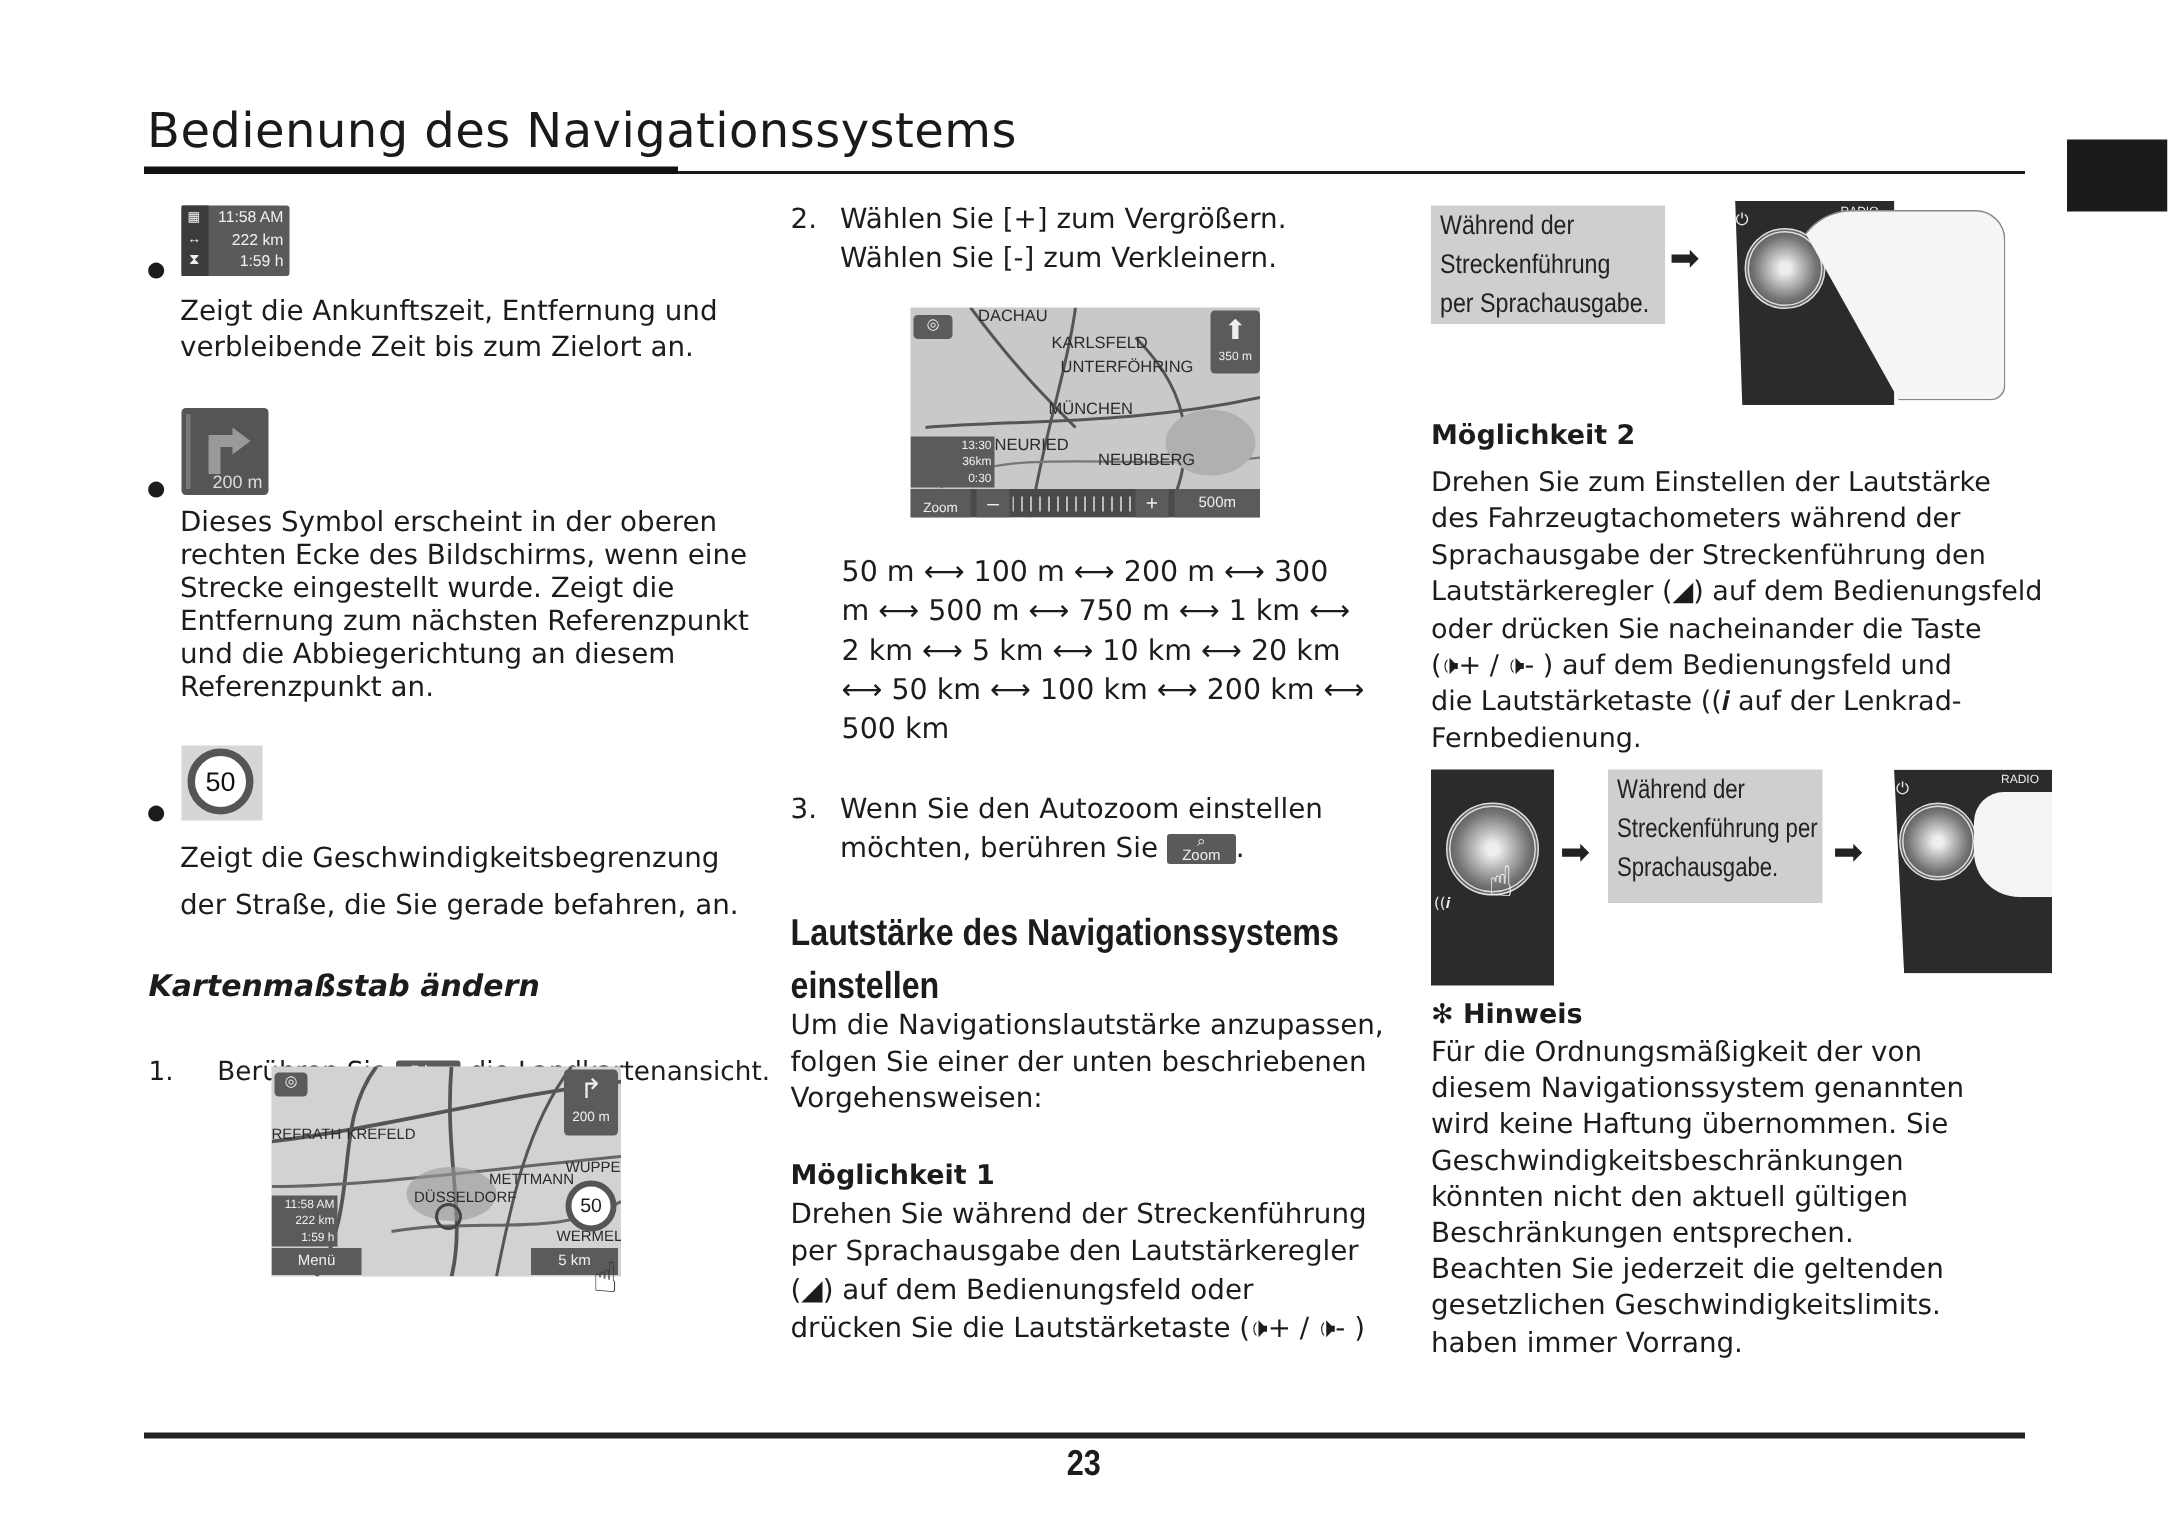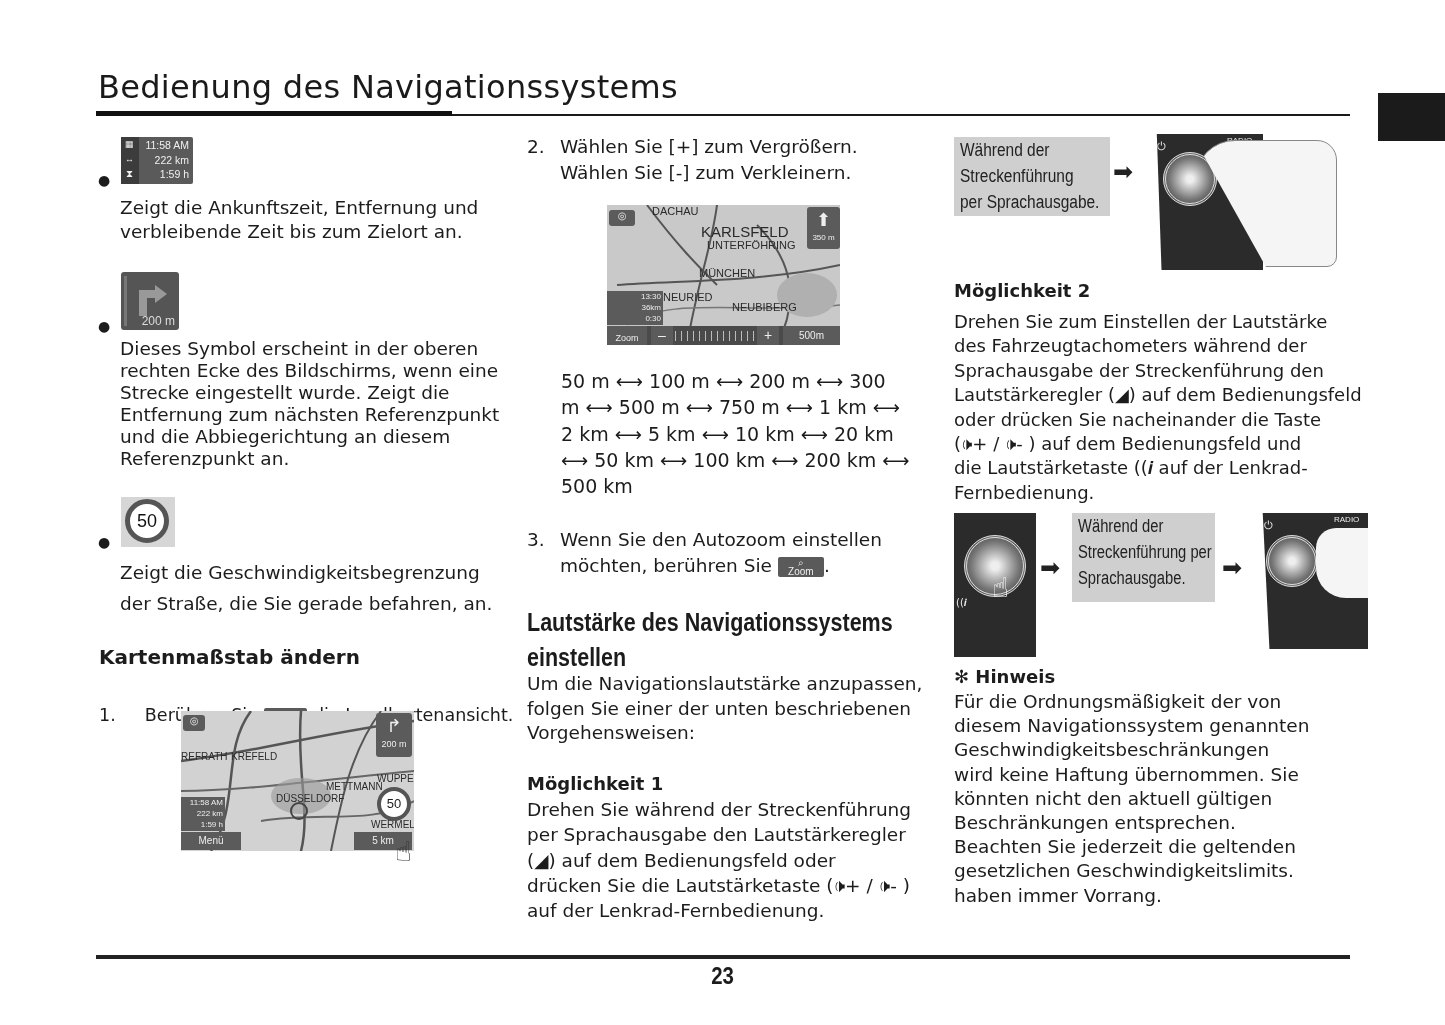--- a/index.html
+++ b/index.html
@@ -70,21 +70,21 @@
   <span class="dist">200 m</span>
 </div>
 <div class="abs body-text" style="left:120px;top:338px;width:380px;line-height:22px;">Dieses Symbol erscheint in der oberen rechten Ecke des Bildschirms, wenn eine Strecke eingestellt wurde. Zeigt die Entfernung zum nächsten Referenzpunkt und die Abbiegerichtung an diesem Referenzpunkt an.</div>
 
 <span class="abs bullet" style="left:98px;top:534px;">●</span>
 <div class="abs icon-speed">
   <div class="speed-ring">50</div>
 </div>
 <div class="abs body-text" style="left:120px;top:557px;width:380px;line-height:31px;">Zeigt die Geschwindigkeitsbegrenzung der Straße, die Sie gerade befahren, an.</div>
 
-<div class="abs h2" style="left:99px;top:645px;">Kartenmaßstab ändern</div>
+<div class="abs h2" style="left:99px;top:645px;font-style:italic;">Kartenmaßstab ändern</div>
 <div class="abs body-text" style="left:99px;top:704px;white-space:nowrap;font-size:17.5px;text-align:center;">
   <span>1.</span>
   <span style="display:inline-block;width:18px;"></span>
   <span>Berühren Sie</span>
   <span class="btn-inline">5 km</span>
   <span>die Landkartenansicht.</span>
 </div>
 
 <div class="abs map" style="left:181px;top:711px;width:233px;height:140px;">
   <svg width="233" height="140">
@@ -131,21 +131,21 @@
   <svg width="233" height="140">
     <rect width="233" height="140" fill="#c9c9c9"></rect>
     <path d="M40 0 C70 40 90 60 110 80" stroke="#555" stroke-width="2" fill="none"></path>
     <path d="M110 0 C105 40 90 80 80 140" stroke="#555" stroke-width="2" fill="none"></path>
     <path d="M10 80 C70 75 150 78 233 60" stroke="#555" stroke-width="2" fill="none"></path>
     <path d="M150 20 C190 60 190 100 170 140" stroke="#555" stroke-width="2" fill="none"></path>
     <path d="M20 120 C60 90 140 110 233 100" stroke="#777" stroke-width="1.5" fill="none"></path>
     <ellipse cx="200" cy="90" rx="30" ry="22" fill="#b0b0b0"></ellipse>
   </svg>
   <span class="map-label" style="left:45px;top:0px;font-size:11px;">DACHAU</span>
-  <span class="map-label" style="left:50px;top:18px;font-size:15px;padding-left:44px;">KARLSFELD</span>
+  <span class="map-label" style="left:50px;top:18px;font-size:11px;padding-left:44px;">KARLSFELD</span>
   <span class="map-label" style="left:100px;top:34px;font-size:11px;">UNTERFÖHRING</span>
   <span class="map-label" style="left:92px;top:62px;font-size:11px;">MÜNCHEN</span>
   <span class="map-label" style="left:56px;top:86px;font-size:11px;">NEURIED</span>
   <span class="map-label" style="left:125px;top:96px;font-size:11px;">NEUBIBERG</span>
   <div class="map-btn" style="left:2px;top:5px;width:26px;height:16px;border-radius:3px;">◎</div>
   <div class="map-btn" style="left:200px;top:2px;width:33px;height:42px;border-radius:3px;">
     <div style="font-size:18px;line-height:26px;">⬆</div>
     <div style="font-size:8px;">350 m</div>
   </div>
   <div class="map-btn" style="left:0px;top:86px;width:56px;height:34px;font-size:8px;text-align:right;padding-right:2px;box-sizing:border-box;line-height:11px;">
@@ -183,21 +183,20 @@
   <div>einstellen</div>
 </div>
 <div class="abs body-text" style="left:527px;top:672px;width:400px;line-height:24.5px;">Um die Navigationslautstärke anzupassen, folgen Sie einer der unten beschriebenen Vorgehensweisen:</div>
 
 <div class="abs h2" style="left:527px;top:773px;font-size:18px;">Möglichkeit 1</div>
 <div class="abs body-text" style="left:527px;top:797px;line-height:25.3px;white-space:nowrap;">
   <div>Drehen Sie während der Streckenführung</div>
   <div>per Sprachausgabe den Lautstärkeregler</div>
   <div>(◢) auf dem Bedienungsfeld oder</div>
   <div>drücken Sie die Lautstärketaste (🕩+ / 🕩- )</div>
-  <div>auf der Lenkrad-Fernbedienung.</div>
 </div>
 
 <div class="abs gray-box" style="left:954px;top:137px;width:156px;height:79px;">
   <div style="transform:scaleX(0.86);transform-origin:left top;white-space:nowrap;">
     <div>Während der</div>
     <div>Streckenführung</div>
     <div>per Sprachausgabe.</div>
   </div>
 </div>
 <div class="abs arrow" style="left:1113px;top:158px;">➡</div>
@@ -238,22 +237,22 @@
   <span style="position:absolute;left:8px;top:6px;color:#eee;font-size:11px;">⏻</span>
   <span style="position:absolute;left:78px;top:2px;color:#eee;font-family:'Liberation Sans',sans-serif;font-size:8px;">RADIO</span>
   <div style="position:absolute;left:10px;top:22px;width:46px;height:46px;border-radius:50%;border:3px double #ddd;background:radial-gradient(circle,#eee 10%,#777 60%,#333 100%);"></div>
   <div style="position:absolute;left:60px;top:15px;width:60px;height:70px;background:#f5f5f5;border-radius:20px 0 0 30px;"></div>
 </div>
 
 <div class="abs h2" style="left:954px;top:666px;font-size:18px;">✻ Hinweis</div>
 <div class="abs body-text" style="left:954px;top:690px;line-height:24.2px;white-space:nowrap;font-size:18.5px;">
   <div>Für die Ordnungsmäßigkeit der von</div>
   <div>diesem Navigationssystem genannten</div>
+  <div>wird keine Haftung übernommen. Sie</div>
   <div>Geschwindigkeitsbeschränkungen</div>
-  <div>wird keine Haftung übernommen. Sie</div>
   <div>könnten nicht den aktuell gültigen</div>
   <div>Beschränkungen entsprechen.</div>
   <div>Beachten Sie jederzeit die geltenden</div>
   <div>gesetzlichen Geschwindigkeitslimits.</div>
   <div>haben immer Vorrang.</div>
 </div>
 
 <div class="abs bottom-rule"></div>
 <div class="abs page-num">23</div>
 

